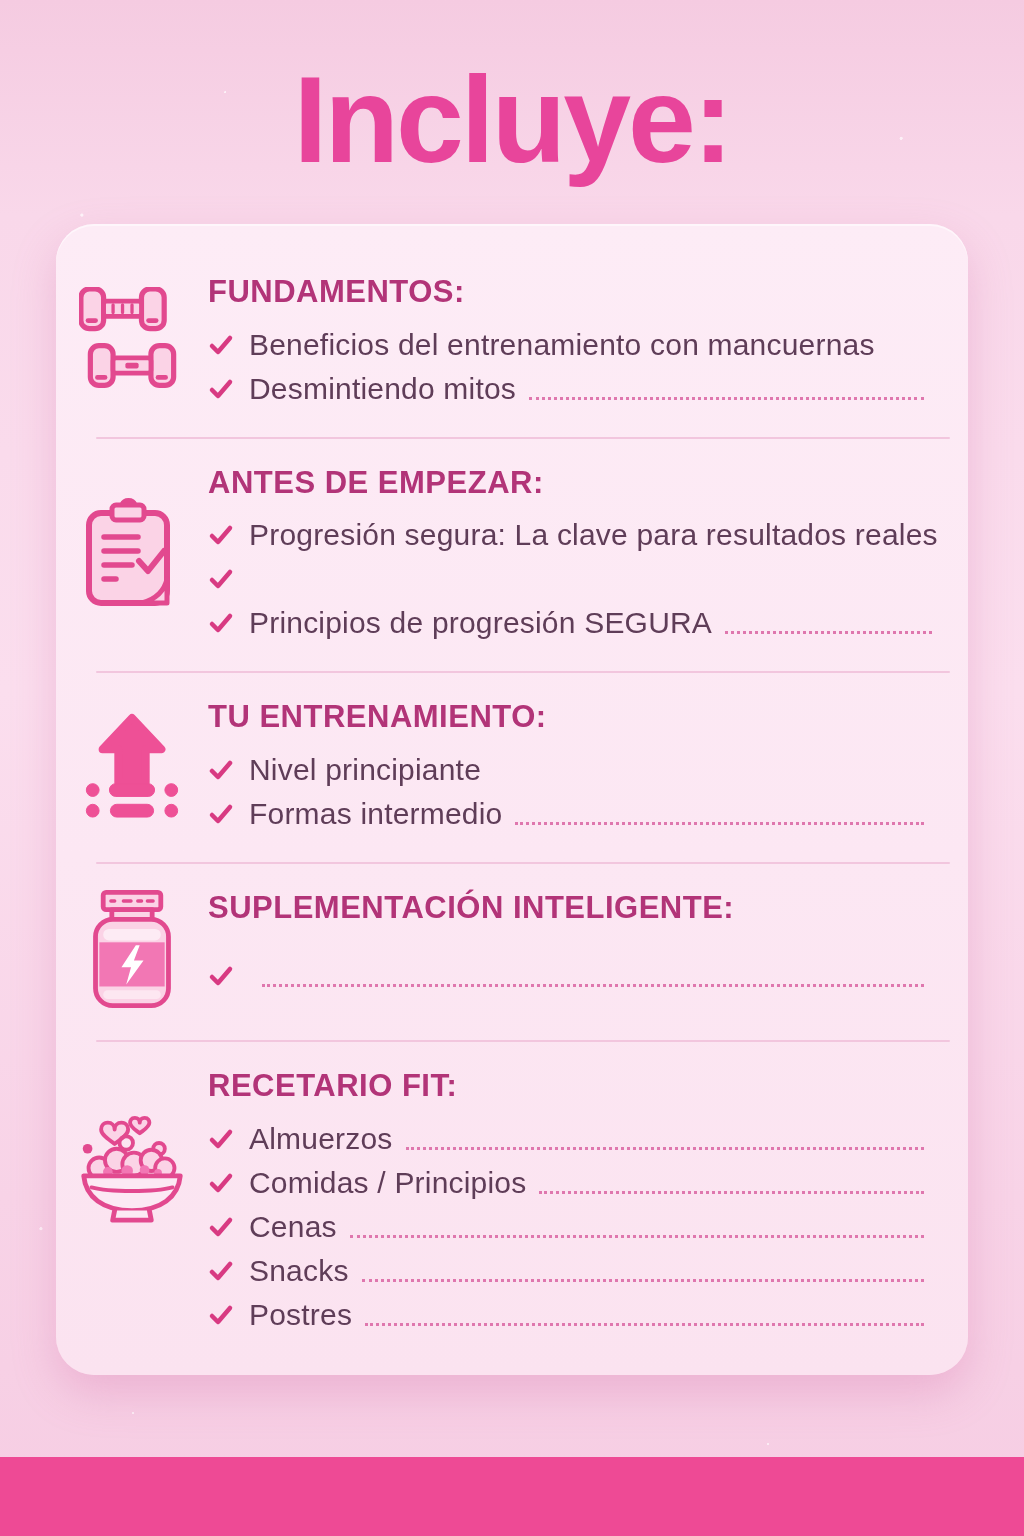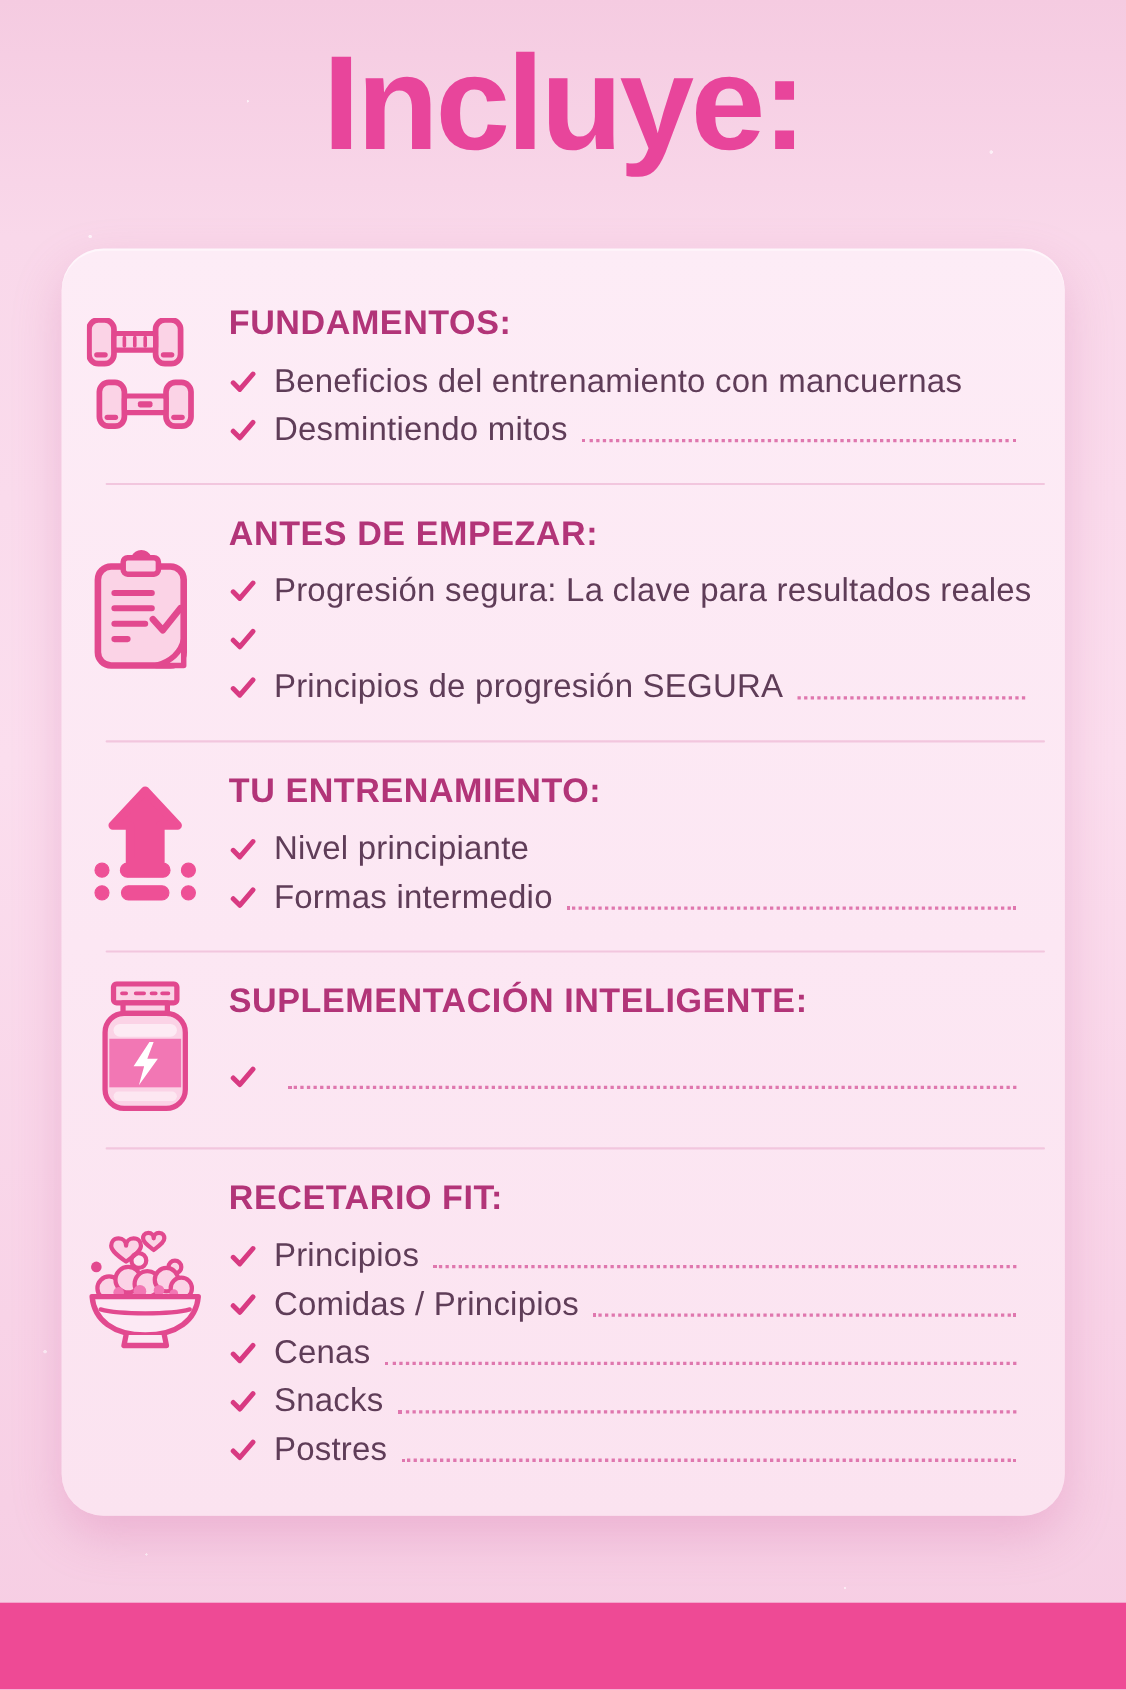--- a/index.html
+++ b/index.html
@@ -17,26 +17,26 @@
       radial-gradient(circle 2px at 22% 6%, rgba(255,255,255,.7) 0 45%, transparent 60%),
       radial-gradient(circle 3px at 88% 9%, rgba(255,255,255,.65) 0 45%, transparent 60%),
       radial-gradient(circle 2px at 6% 58%, rgba(255,255,255,.6) 0 45%, transparent 60%),
       radial-gradient(circle 3px at 4% 80%, rgba(255,255,255,.7) 0 45%, transparent 60%),
       radial-gradient(circle 2px at 13% 92%, rgba(255,255,255,.65) 0 45%, transparent 60%),
       radial-gradient(circle 3px at 94% 67%, rgba(255,255,255,.6) 0 45%, transparent 60%),
       radial-gradient(circle 2px at 75% 94%, rgba(255,255,255,.6) 0 45%, transparent 60%),
       linear-gradient(180deg,#f5cbe1 0%,#f9d8ea 14%,#fbdeee 45%,#f8d3e7 78%,#f6cde3 100%);
   }
   .title{
-    padding-top:29px;text-align:center;
+    padding-top:56px;text-align:center;
     font-size:122px;line-height:1.05;font-weight:bold;letter-spacing:-3px;
     color:var(--accent,#e8459b);
   }
   .card{
-    width:912px;margin:69px auto 0 auto;border-radius:38px;
+    width:912px;margin:40px auto 0 auto;border-radius:38px;
     background:linear-gradient(180deg,#fdecf6 0%,#fce7f3 55%,#fbe3f0 100%);
     box-shadow:0 18px 44px rgba(210,100,160,.28), 0 2px 0 rgba(255,255,255,.5) inset;
     padding:24px 0 12px 0;
   }
   .section{
     display:grid;grid-template-columns:152px 1fr;
     grid-template-areas:"icon header" "icon items";
     padding:26px 38px 26px 0;
   }
   .icon-cell{grid-area:icon;justify-self:center;align-self:center;}
@@ -253,21 +253,21 @@
         </svg>
       </span>
       <h2 class="section-header">RECETARIO FIT:</h2>
       <ul class="items">
           <li class="item">
             <span class="check">
               <svg viewBox="0 0 26 26">
                 <path d="M4 14 L10 20 L22 6" fill="none" stroke="var(--check)" stroke-width="4.5" stroke-linecap="round" stroke-linejoin="round"></path>
               </svg>
             </span>
-            <span class="item-label">Principios</span>
+            <span class="item-label">Almuerzos</span>
             <span class="leader"></span>
           </li>
           <li class="item">
             <span class="check">
               <svg viewBox="0 0 26 26">
                 <path d="M4 14 L10 20 L22 6" fill="none" stroke="var(--check)" stroke-width="4.5" stroke-linecap="round" stroke-linejoin="round"></path>
               </svg>
             </span>
             <span class="item-label">Comidas / Principios</span>
             <span class="leader"></span>

